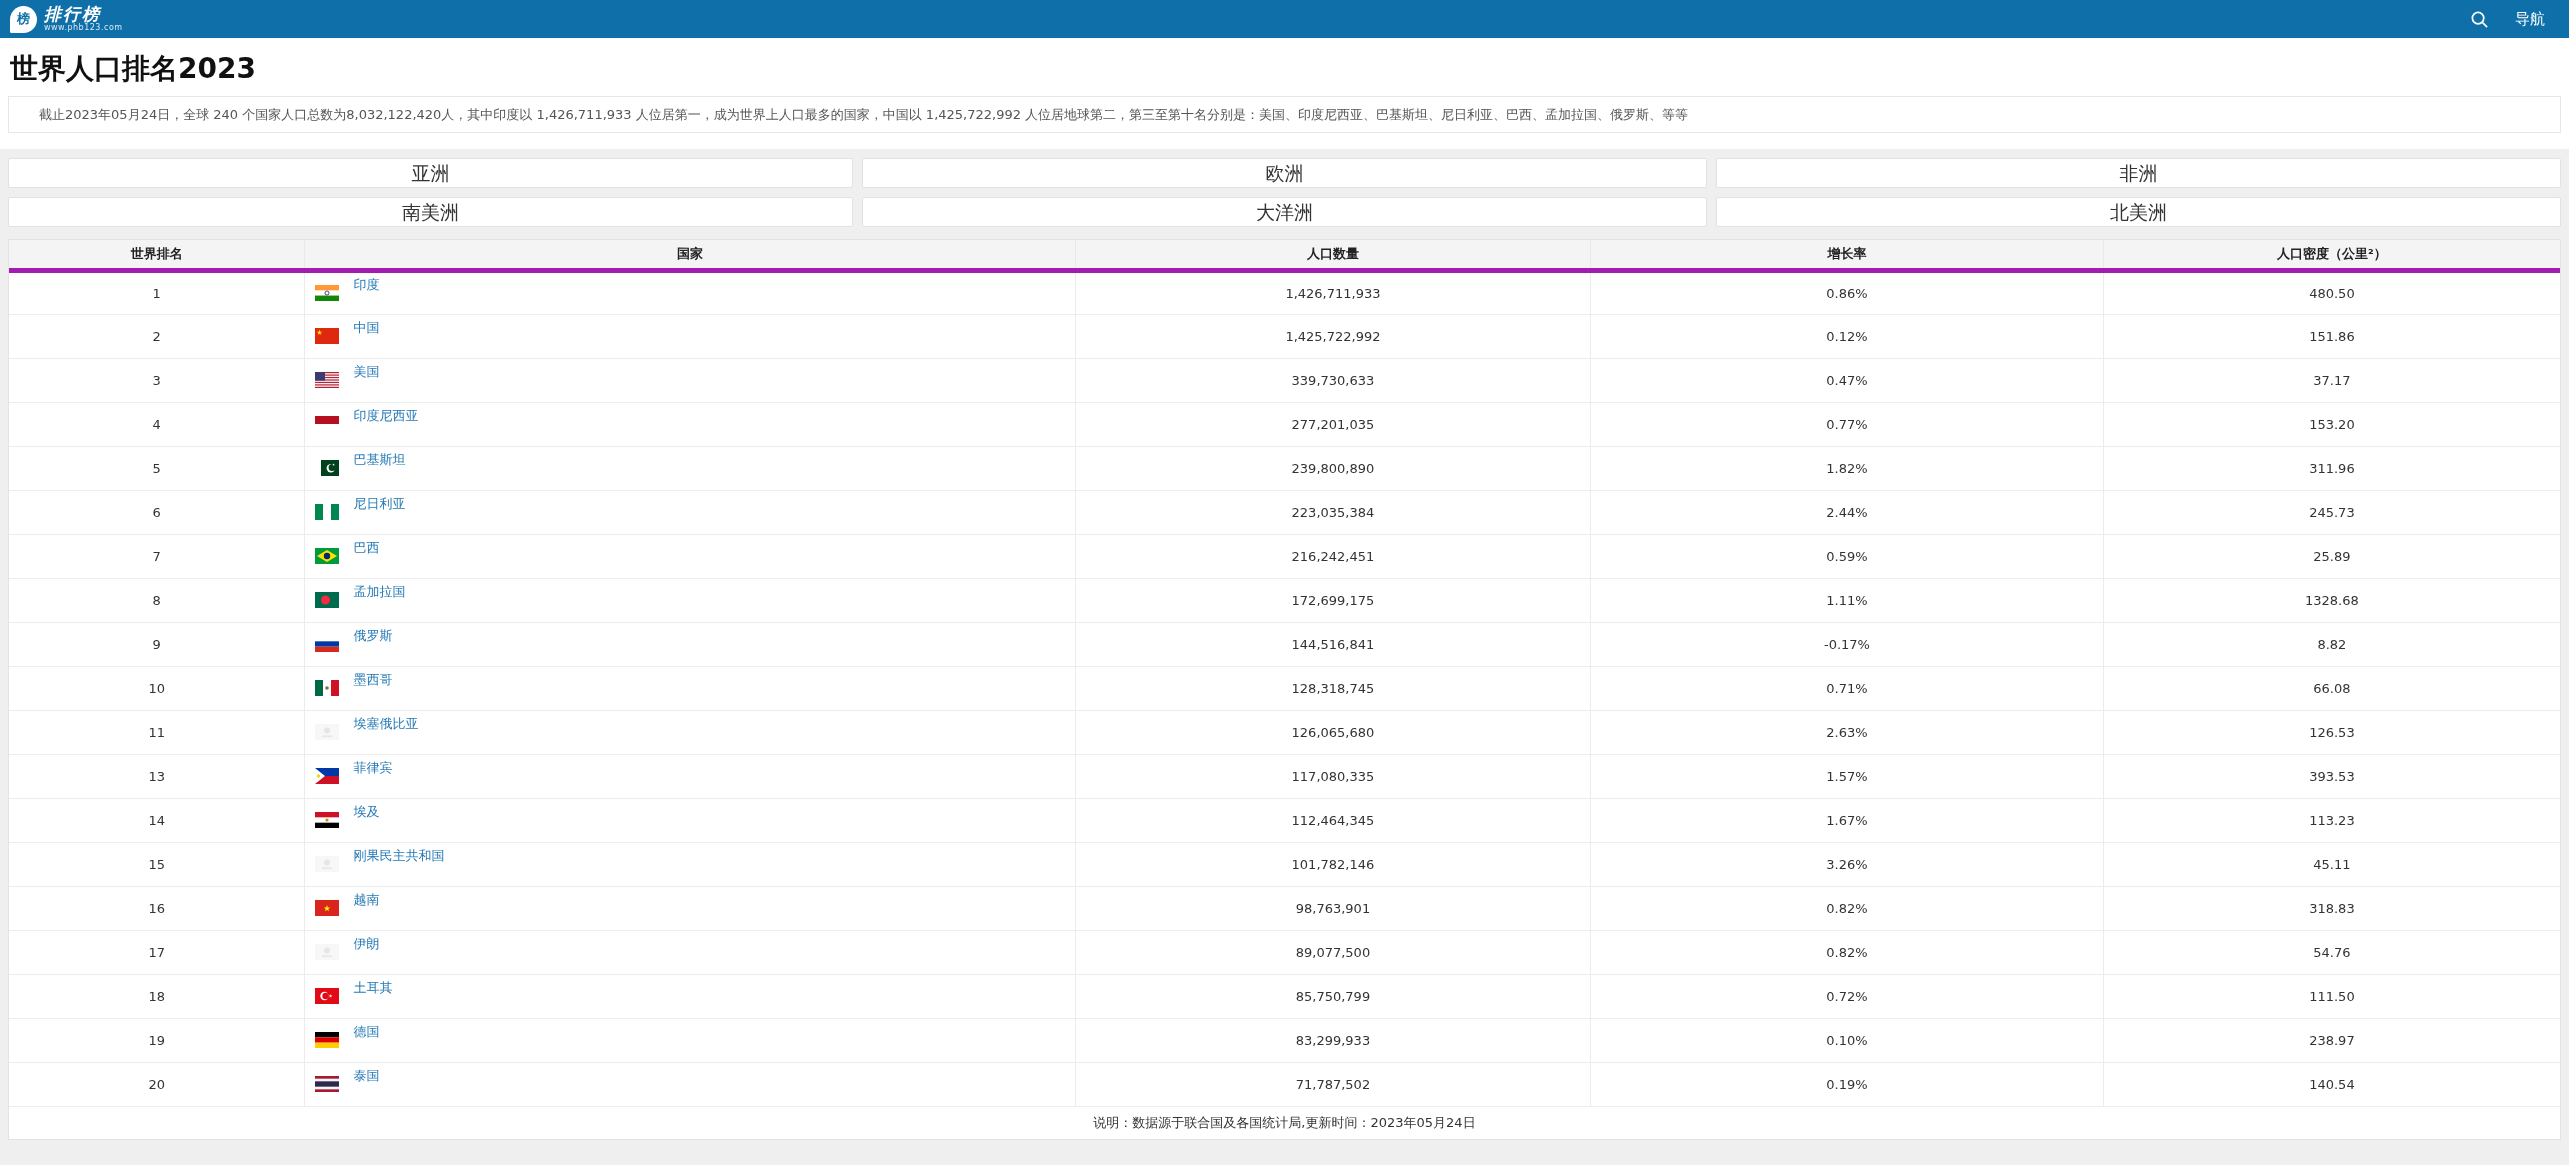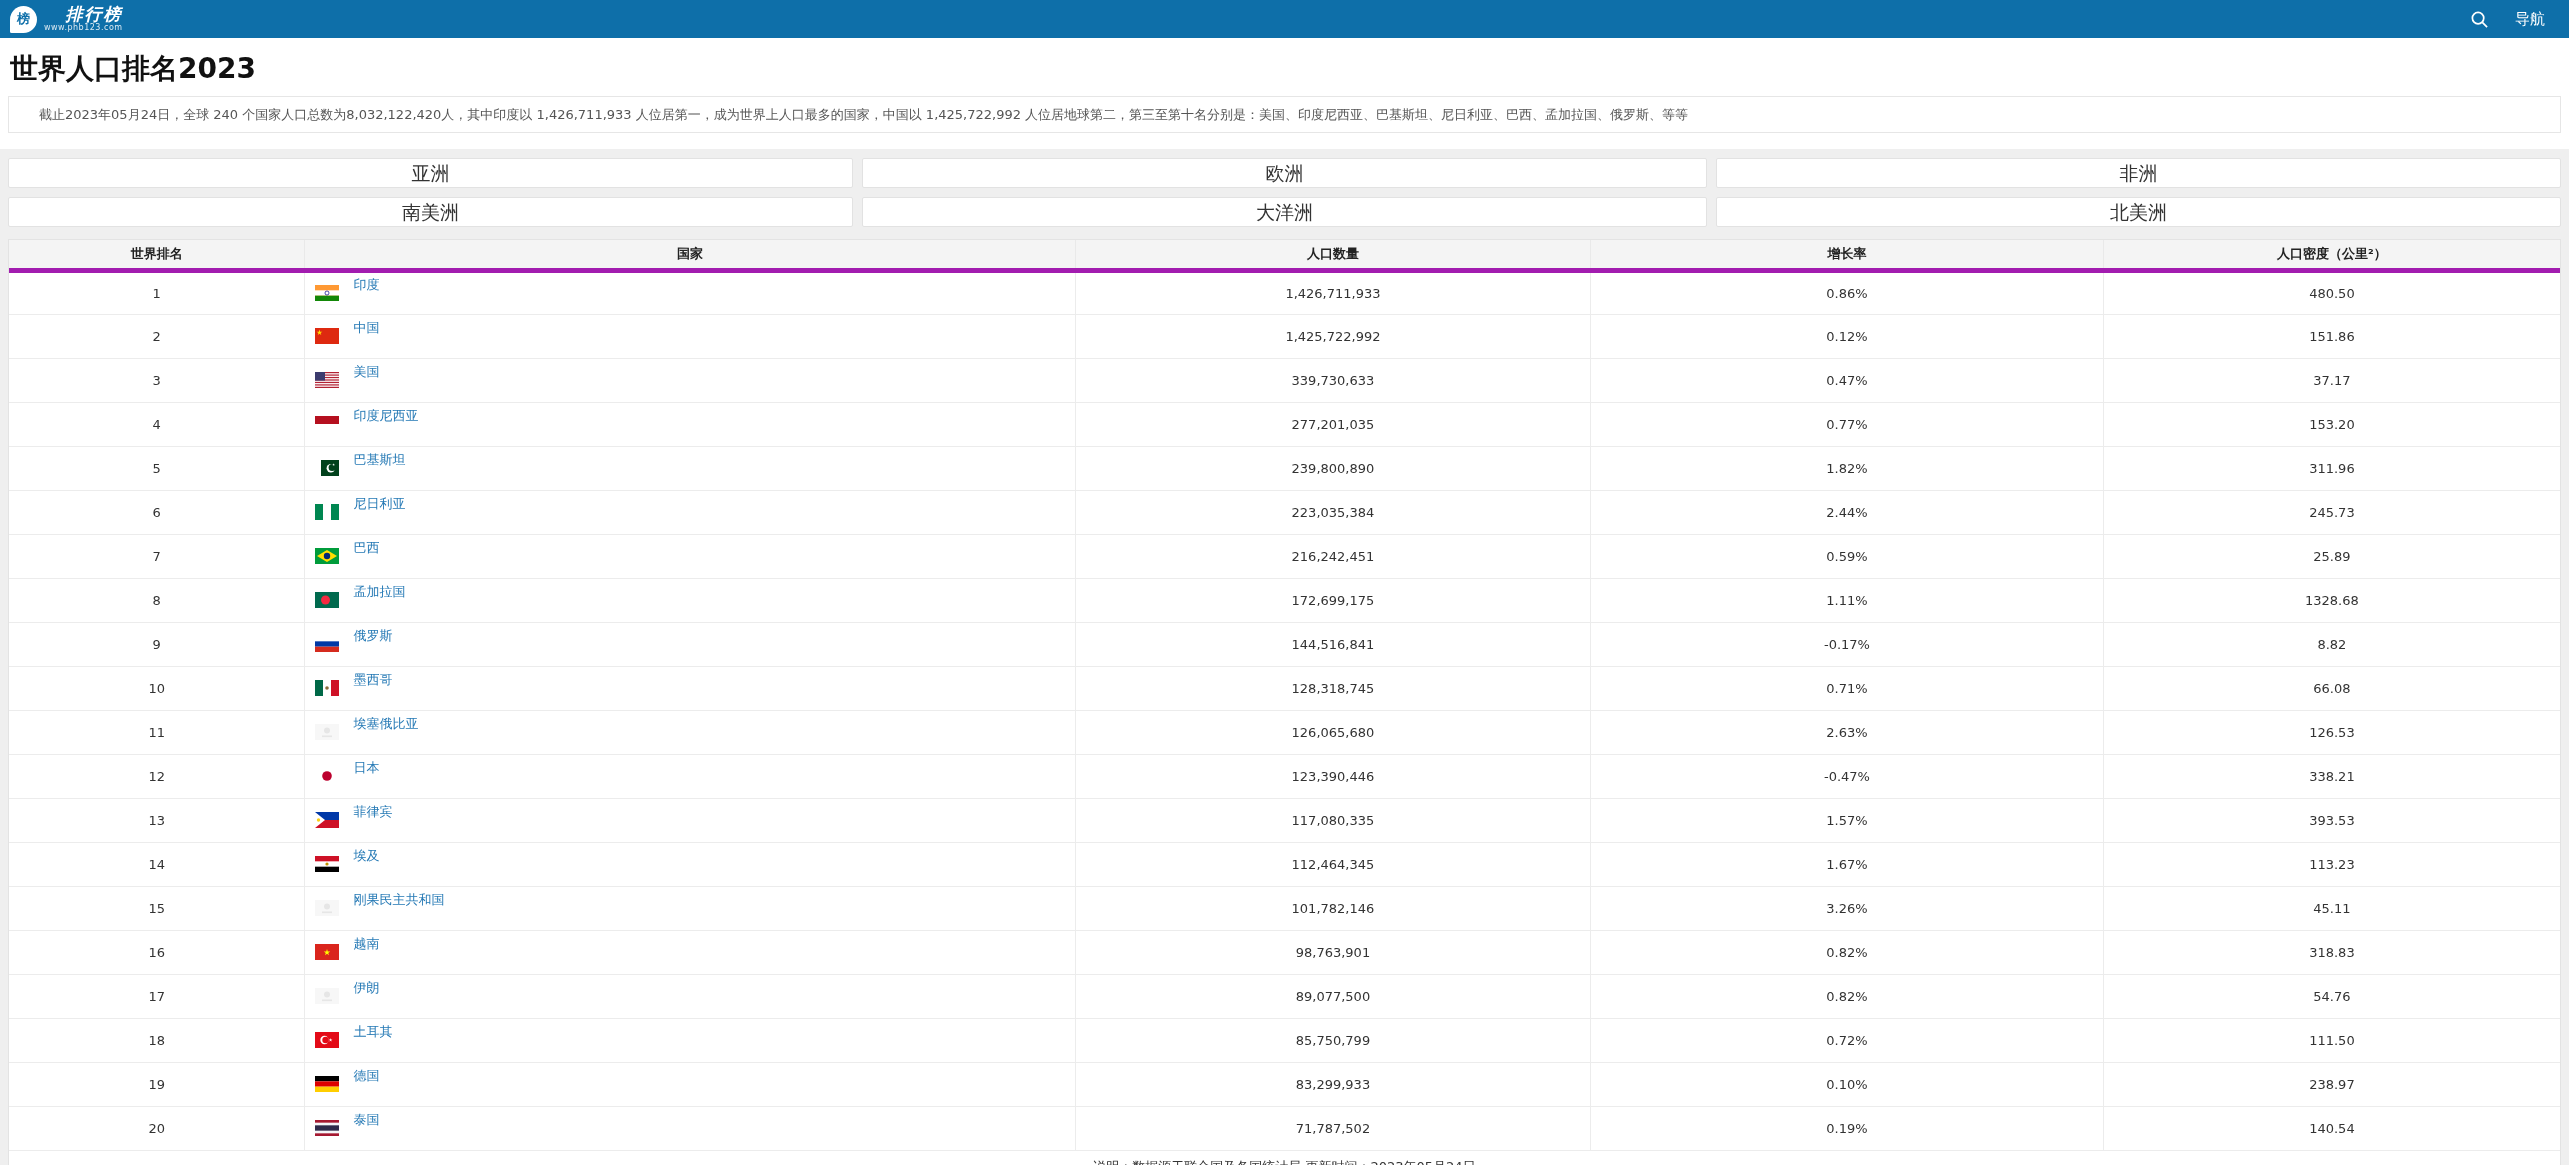--- a/index.html
+++ b/index.html
@@ -22,21 +22,21 @@
   .logo{display:flex;align-items:center;gap:7px;cursor:pointer;}
   .logo-badge{
     width:27px;height:27px;border-radius:50% 50% 50% 6%;
     background:#fff;color:var(--brand);
     display:flex;align-items:center;justify-content:center;
     font-size:13px;font-weight:bold;
   }
   .logo-text{display:flex;flex-direction:column;line-height:1.05;}
   .logo-title{
     color:#fff;font-family:"DejaVu Serif","Liberation Serif",serif;
-    font-style:italic;font-weight:bold;font-size:17px;letter-spacing:2px;text-align:right;
+    font-style:italic;font-weight:bold;font-size:17px;letter-spacing:2px;
   }
   .logo-sub{color:rgba(255,255,255,.85);font-size:8px;letter-spacing:.5px;}
   .topbar-right{display:flex;align-items:center;gap:26px;}
   .search-btn{display:flex;align-items:center;cursor:pointer;}
   .nav-link{color:#fff;font-size:15px;text-decoration:none;cursor:pointer;}
   
   .head-section{background:#fff;padding:8px 0 16px;}
   .page-title{
     margin:6px 10px 10px;font-size:28px;line-height:1.2;
     font-weight:bold;color:#111;
@@ -355,37 +355,20 @@
                 </svg>
               </span>
         <span class="cname">埃塞俄比亚</span>
       </a>
     </td>
     <td>126,065,680</td>
     <td>2.63%</td>
     <td>126.53</td>
   </tr>
 
-  <tr>
-    <td>12</td>
-    <td class="c-country">
-      <a class="country-link">
-        <span class="flag">
-                <svg viewBox="0 0 24 16" width="24" height="16">
-                  <rect width="24" height="16" fill="#fff"></rect>
-                  <circle cx="12" cy="8" r="4.8" fill="#bc002d"></circle>
-                </svg>
-              </span>
-        <span class="cname">日本</span>
-      </a>
-    </td>
-    <td>123,390,446</td>
-    <td>-0.47%</td>
-    <td>338.21</td>
-  </tr>
 
   <tr>
     <td>13</td>
     <td class="c-country">
       <a class="country-link">
         <span class="flag">
                 <svg viewBox="0 0 24 16" width="24" height="16">
                   <rect width="24" height="8" fill="#0038a8"></rect>
                   <rect y="8" width="24" height="8" fill="#ce1126"></rect>
                   <path d="M0 0L10 8 0 16z" fill="#fff"></path>

